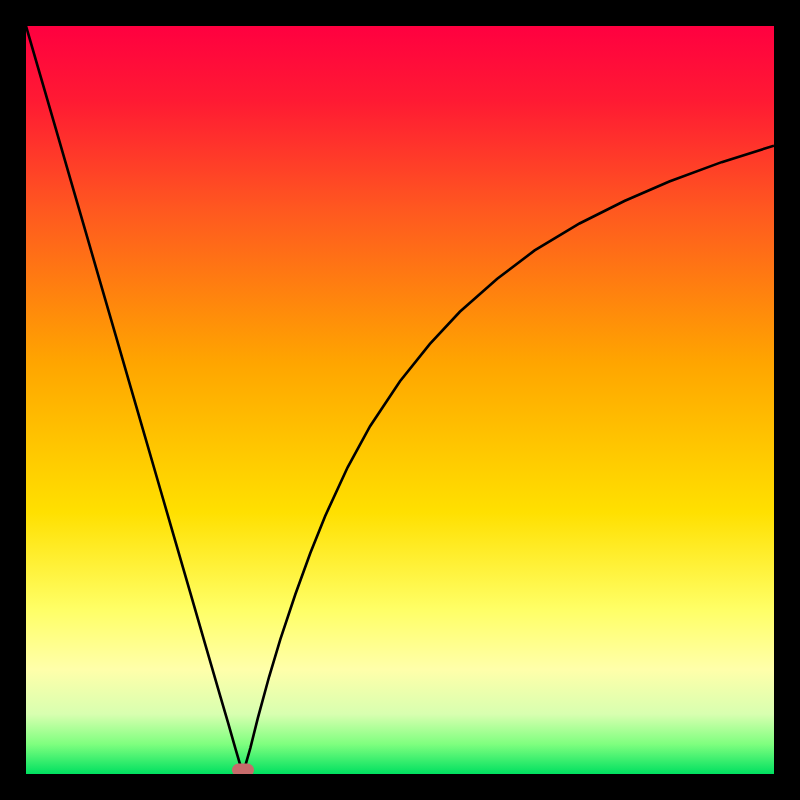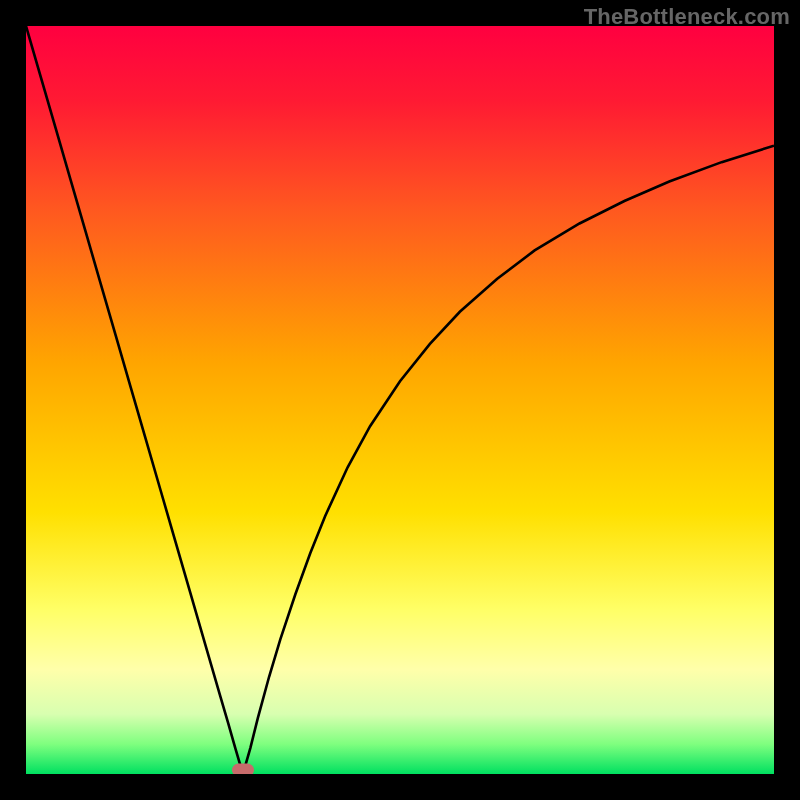--- a/index.html
+++ b/index.html
@@ -53,21 +53,20 @@
     border-radius: 7px;
     transform: translate(-50%, -50%);
     z-index: 5;
   }
 </style>
 </head>
 <body>
 
 <div class="frame">
 
-  <div class="watermark">TheBottleneck.com</div>
 
   <div class="plot-area">
 
     <svg class="gradient-bg" viewBox="0 0 100 100" preserveAspectRatio="none">
       <defs>
         <linearGradient id="bgGrad" x1="0" y1="0" x2="0" y2="1">
             <stop offset="0%" stop-color="#ff0040"></stop>
             <stop offset="10%" stop-color="#ff1a33"></stop>
             <stop offset="25%" stop-color="#ff5a1f"></stop>
             <stop offset="45%" stop-color="#ffa500"></stop>

